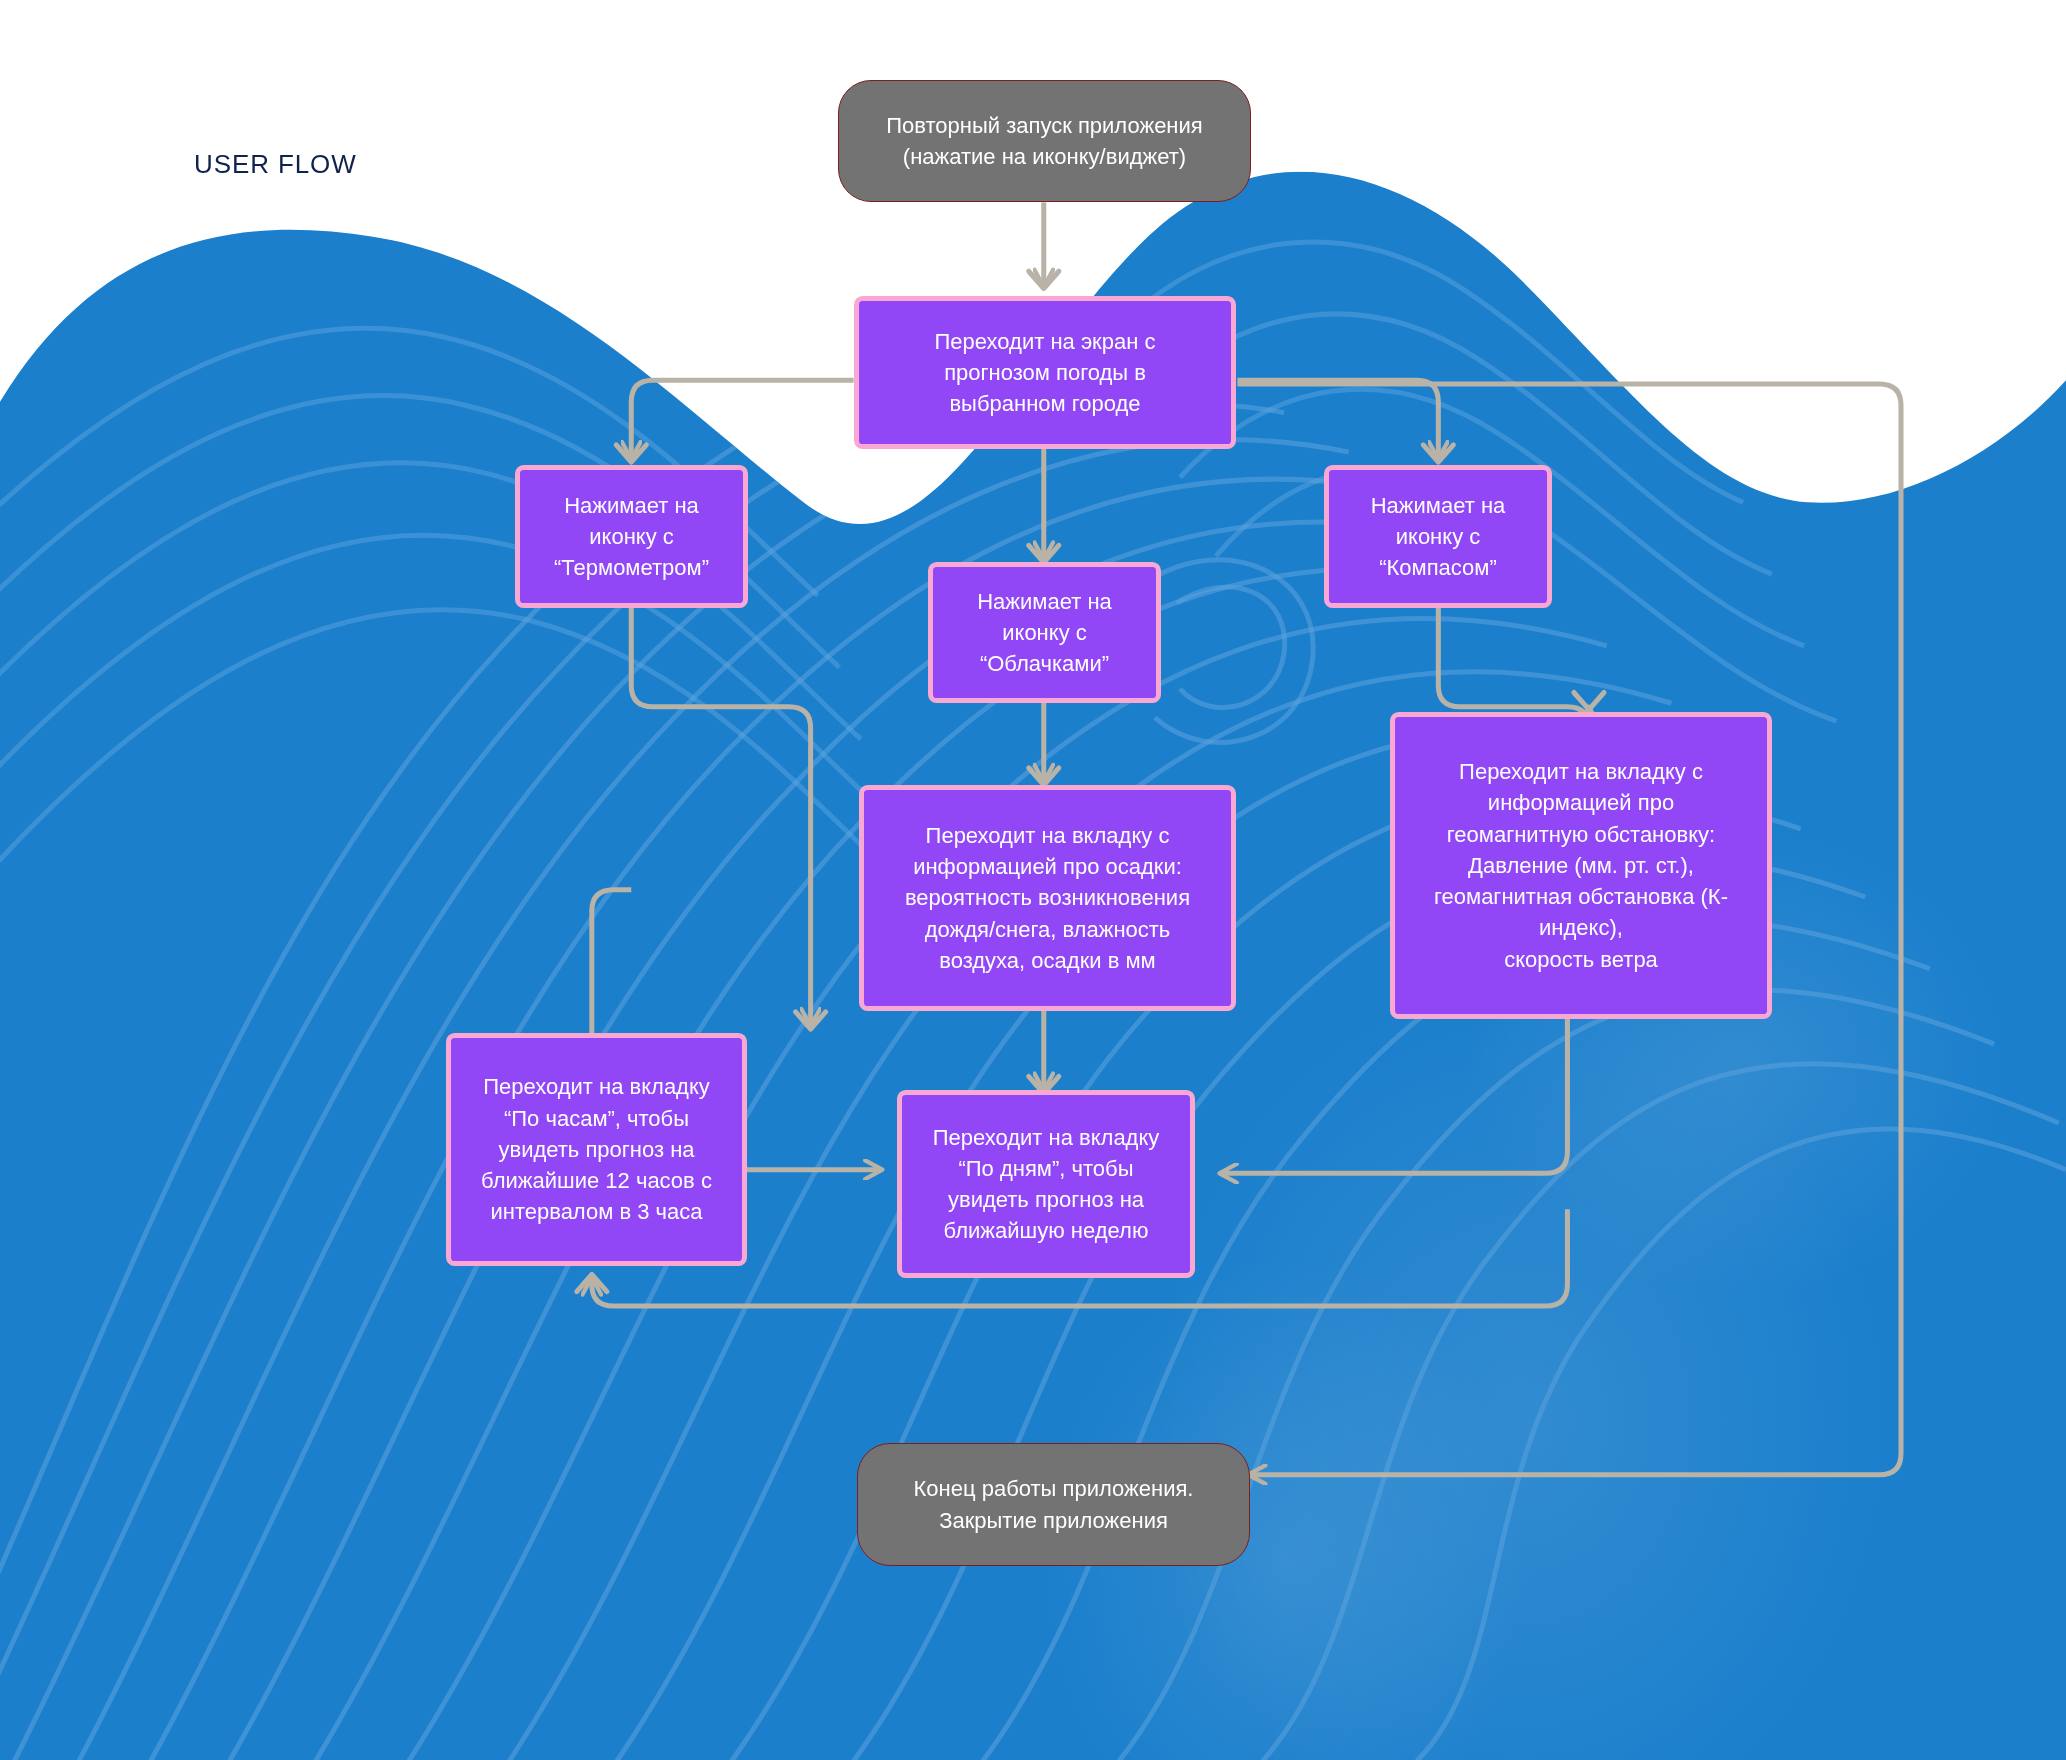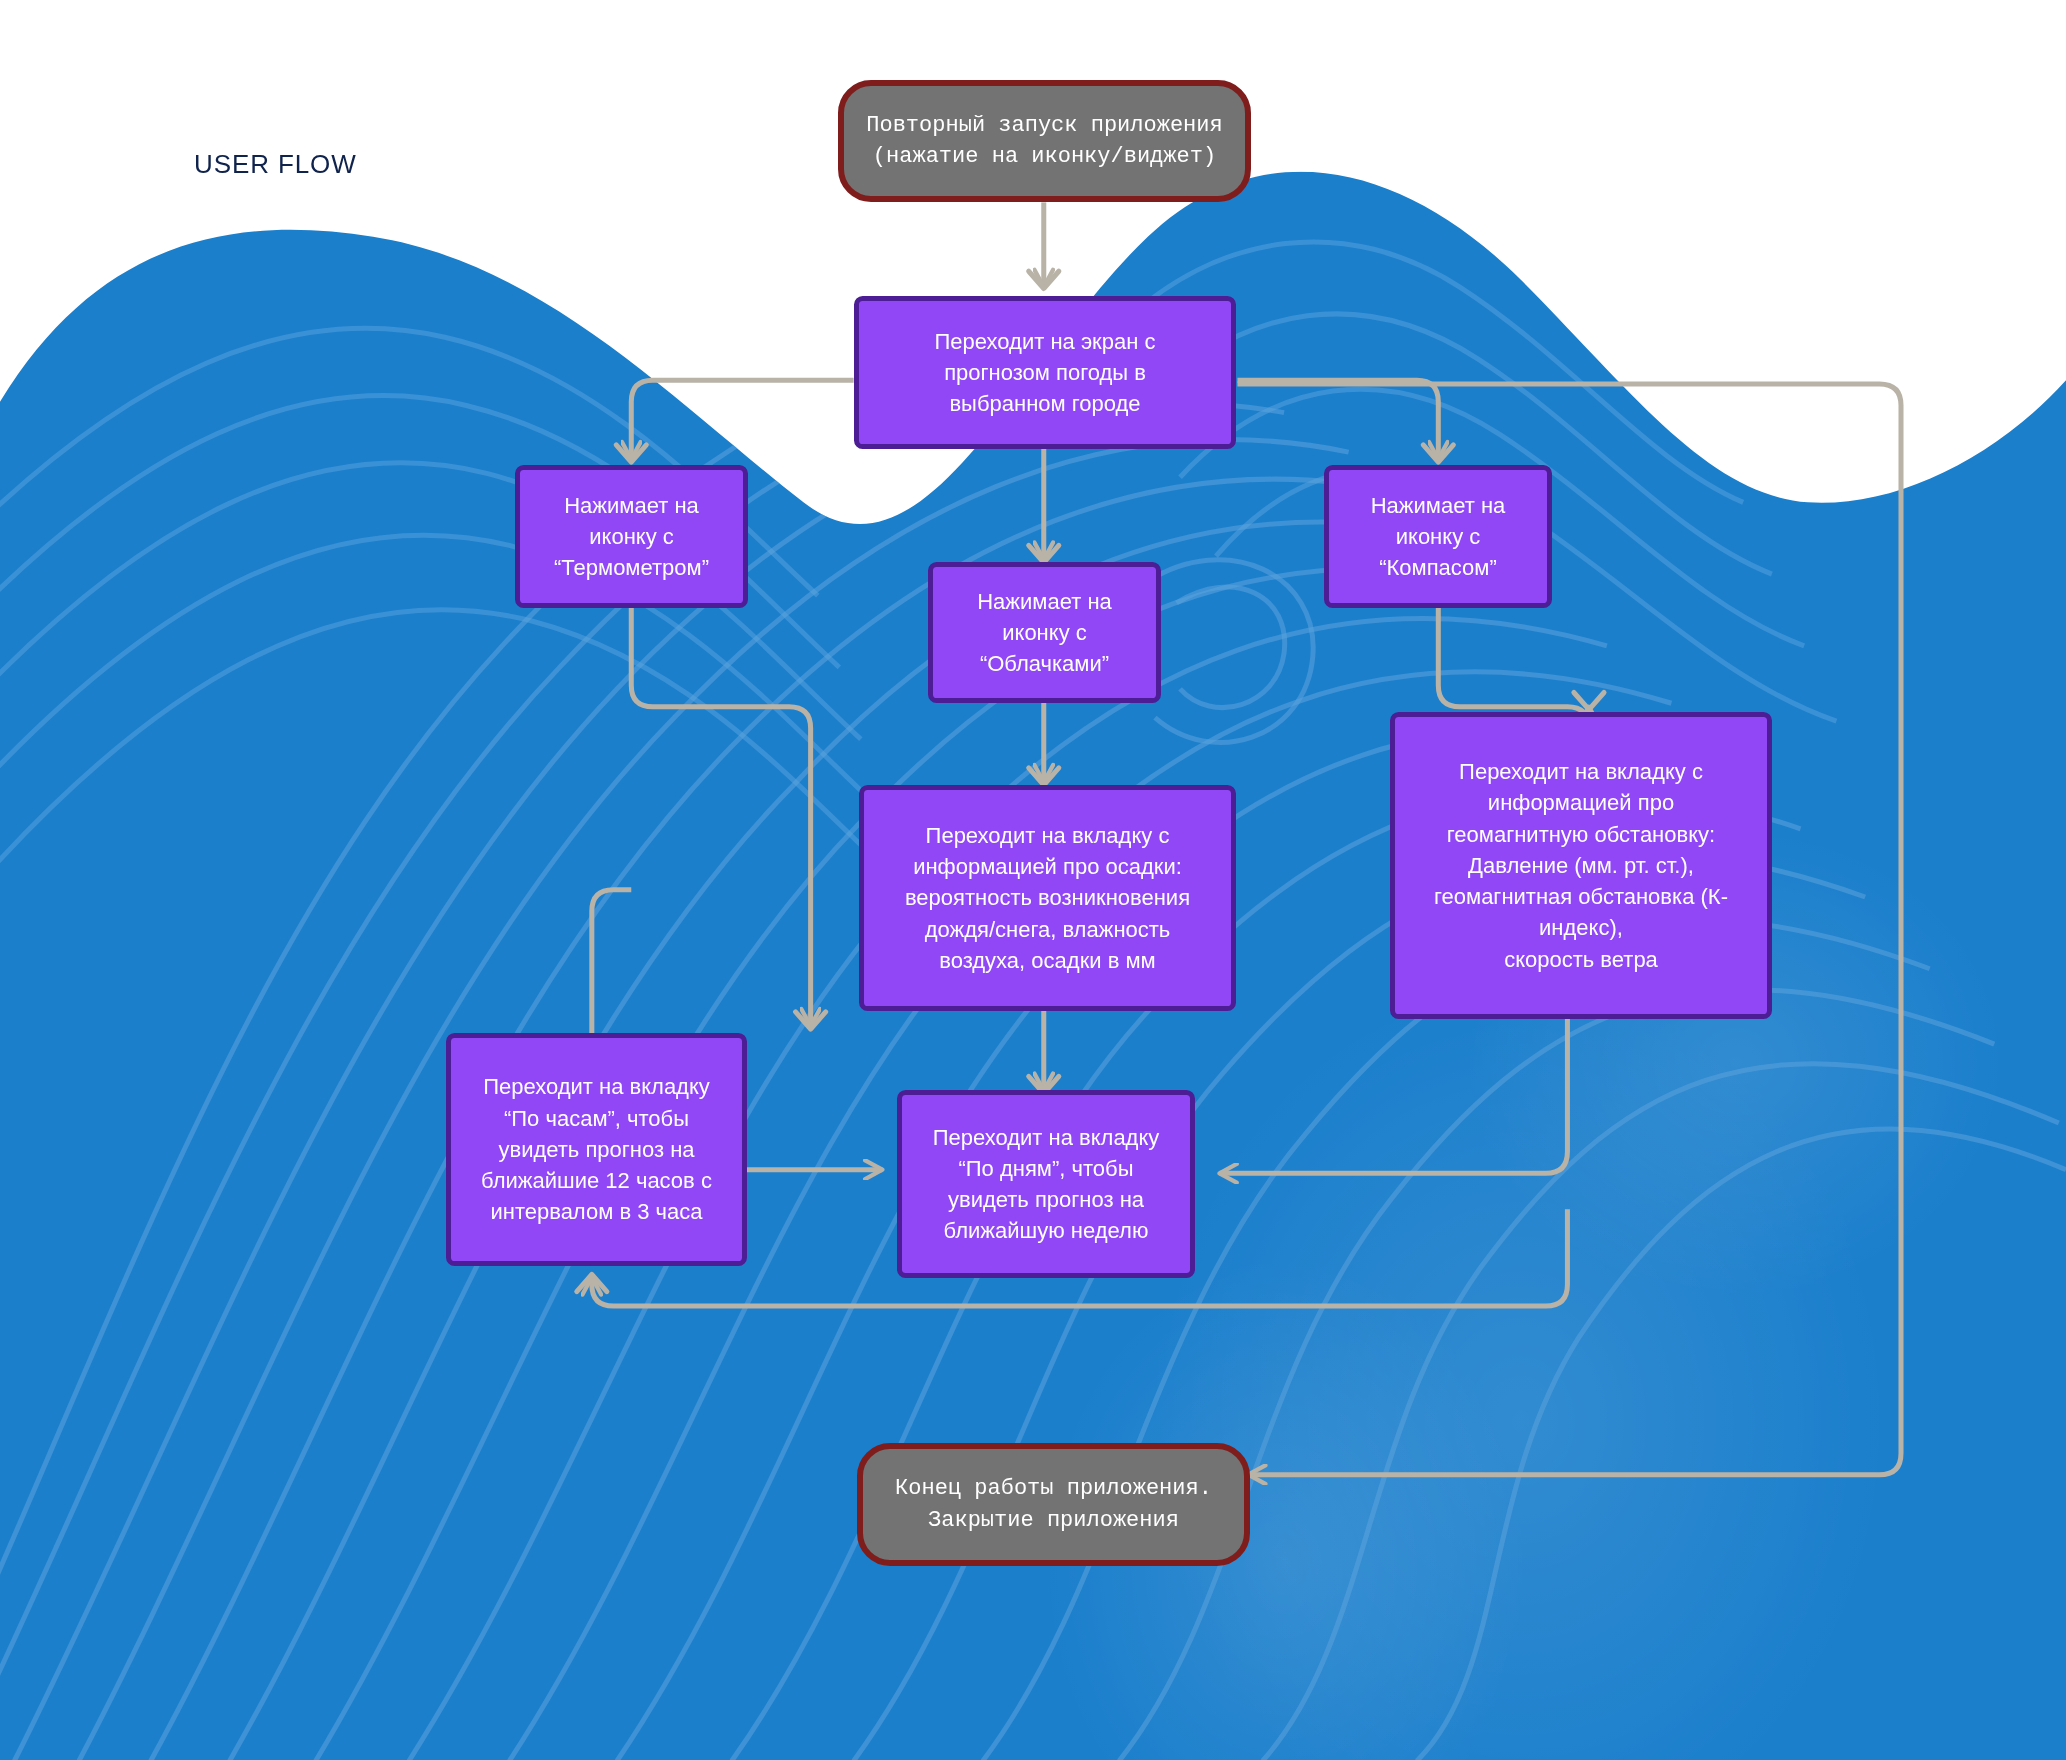--- a/index.html
+++ b/index.html
@@ -29,33 +29,32 @@
     box-sizing: border-box;
     display:flex; align-items:center; justify-content:center;
     text-align:center;
     color:#ffffff;
     line-height: 1.42;
     white-space: pre-line;
     z-index: 5;
   }
   .node-purple {
     background: #9147f5;
-    border: 5px solid #4c1d95;
+    border: 5px solid #f9a8d4;
     border-radius: 8.6px;
     font-size: 22px;
     padding: 7.2px 10px;
     justify-content: center;
   }
   .node-gray {
     background: #737373;
-    border: 6px solid #7f1d1d;
+    border: 1px solid #7f1d1d;
     border-radius: 33px;
     font-size: 22px;
     padding: 7.2px 13px;
-    font-family: Liberation Mono, monospace;
   }
 
   svg.edges { position:absolute; inset:0; width:2066px; height:1761px; z-index:3; pointer-events:none; }
 </style>
 </head>
 <body>
 
 <div id="canvas">
 
   <svg class="bg-layer" viewBox="0 0 2880 2454" preserveAspectRatio="none">

